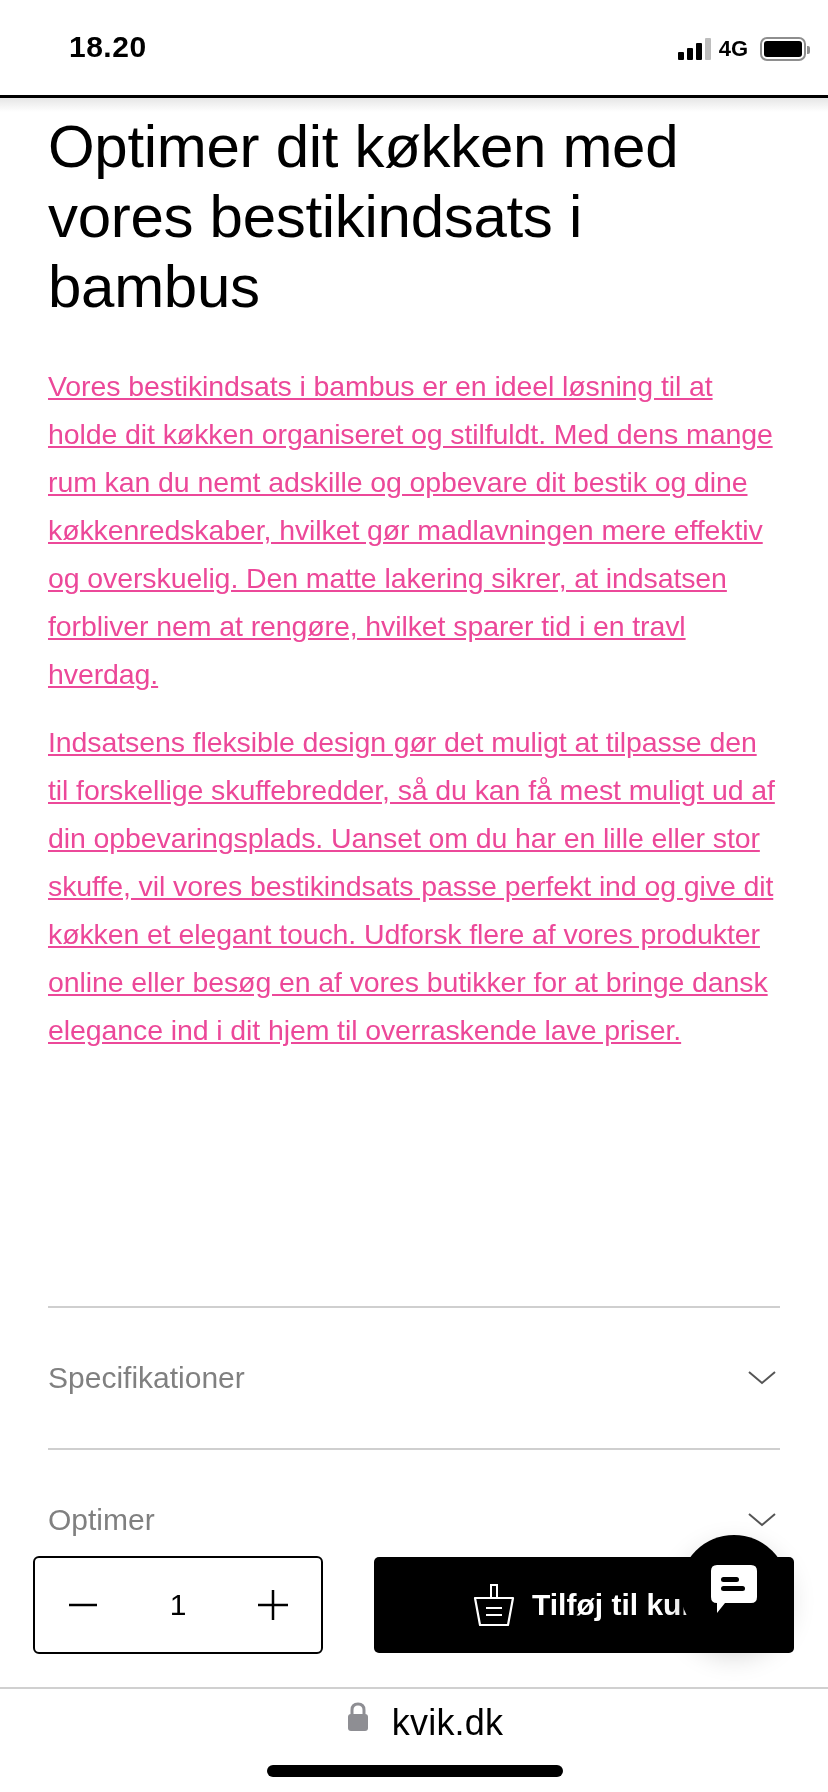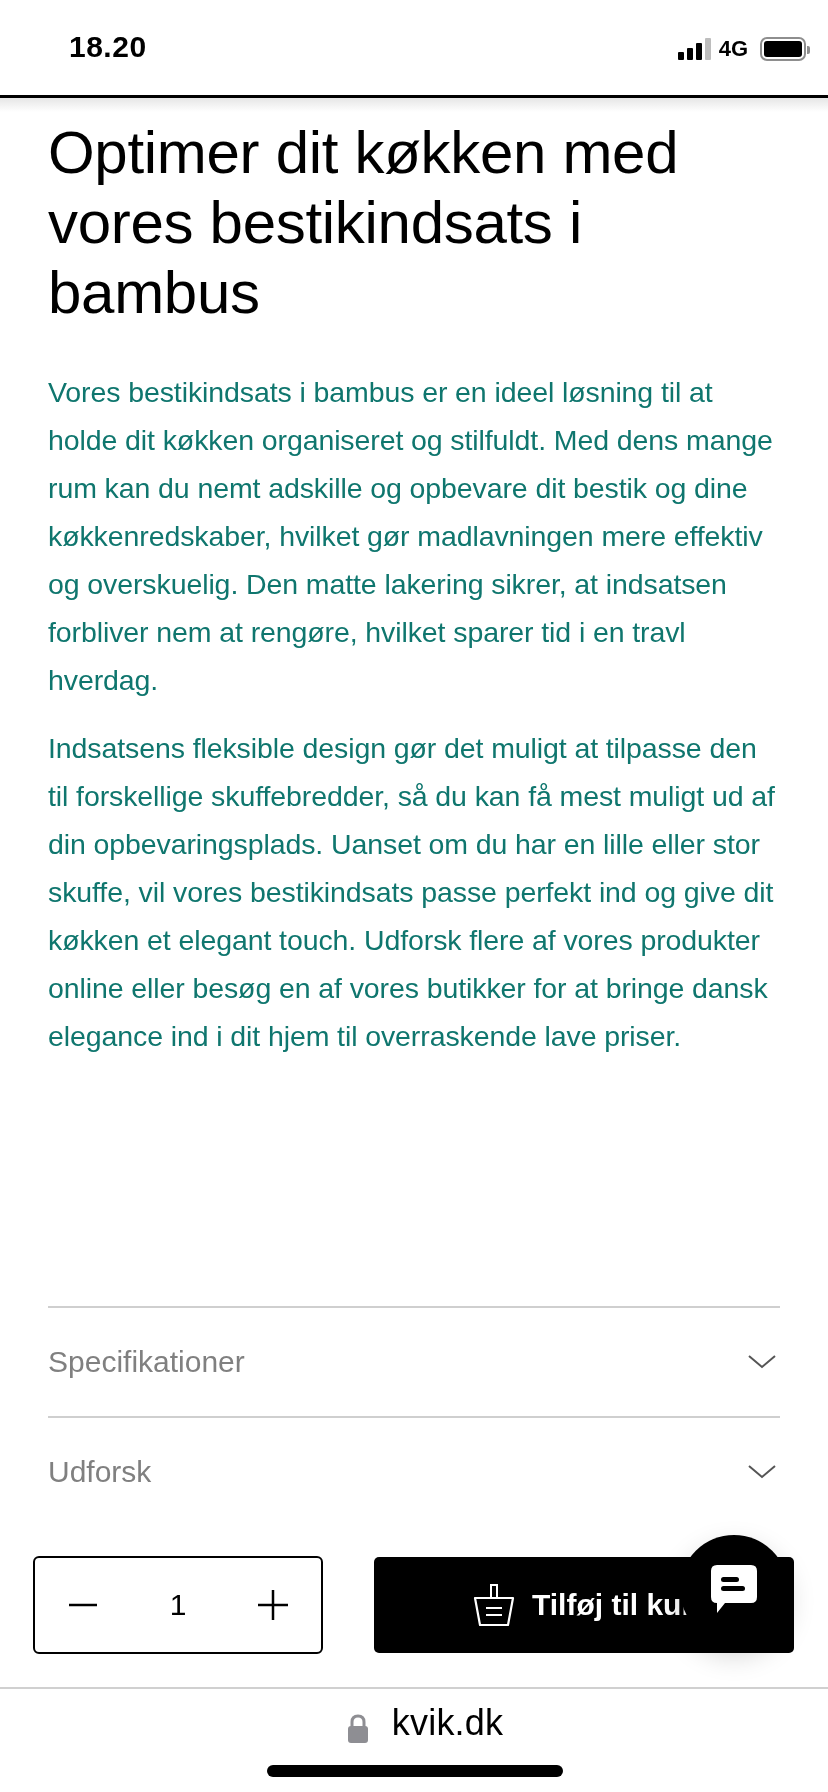--- a/index.html
+++ b/index.html
@@ -13,41 +13,41 @@
   .signal span { width: 6px; background: #000; border-radius: 1px; }
   .signal span.dim { background: #bdbdbd; }
   .net { font-size: 22px; font-weight: 700; }
   .battery { width: 46px; height: 24px; border: 2px solid #8e8e8e; border-radius: 7px; padding: 2px; position: relative; margin-left: 4px; }
   .battery .fill { width: 100%; height: 100%; background: #000; border-radius: 3px; }
   .battery::after { content: ""; position: absolute; right: -6px; top: 7px; width: 3px; height: 8px; background: #8e8e8e; border-radius: 0 2px 2px 0; }
   .status-divider { position: absolute; top: 95px; left: 0; width: 828px; height: 3px; background: #000; }
   .status-shadow { position: absolute; top: 98px; left: 0; width: 828px; height: 14px; background: linear-gradient(#e6e6e6, #ffffff); }
 
   .content { position: absolute; left: 48px; top: 112px; width: 732px; }
-  .title { font-size: 60px; line-height: 70px; font-weight: 400; letter-spacing: -0.3px; margin-top: 6px; }
-  .para { font-size: 28.5px; line-height: 48px; margin-top: 40px; color: #0f766e; letter-spacing: -0.1px; }
+  .title { font-size: 60px; line-height: 70px; font-weight: 400; letter-spacing: -0.3px; }
+  .para { font-size: 28.5px; line-height: 48px; margin-top: 40px; color: #ec4899; letter-spacing: -0.1px; text-decoration: underline; }
   .para + .para { margin-top: 20px; }
 
   .accordion { position: absolute; left: 48px; width: 732px; }
-  .acc-item { border-top: 2px solid #cfcfcf; height: 110px; display: flex; align-items: center; justify-content: space-between; cursor: pointer; gap: 44px; }
+  .acc-item { border-top: 2px solid #cfcfcf; height: 142px; display: flex; align-items: center; justify-content: space-between; cursor: pointer; gap: 44px; }
   .acc-label { font-size: 30px; color: #808080; font-weight: 300; }
   .chev { width: 28px; height: 16px; margin-right: 4px; }
 
   .qty { position: absolute; left: 33px; top: 1556px; width: 290px; height: 98px; border: 2px solid #000; border-radius: 6px; display: flex; align-items: center; justify-content: space-between; padding: 0 30px; }
   .qty-btn { width: 36px; height: 36px; display: flex; align-items: center; justify-content: center; cursor: pointer; }
   .qty-val { font-size: 30px; }
 
   .add-btn { position: absolute; left: 374px; top: 1557px; width: 420px; height: 96px; background: #000; border-radius: 5px; color: #fff; display: flex; align-items: center; padding-left: 96px; overflow: hidden; cursor: pointer; }
   .add-btn .cart { width: 48px; height: 48px; margin-right: 14px; }
   .add-label { font-size: 30px; font-weight: 700; white-space: nowrap; }
 
   .chat-fab { position: absolute; left: 680px; top: 1535px; width: 108px; height: 108px; border-radius: 54px; background: #000; box-shadow: 0 12px 28px rgba(0,0,0,0.18); display: flex; align-items: center; justify-content: center; cursor: pointer; }
 
   .bottom-divider { position: absolute; top: 1687px; left: 0; width: 828px; height: 2px; background: #d0d0d0; }
-  .url-bar { position: absolute; top: 1702px; left: 0; width: 828px; display: flex; justify-content: center; align-items: flex-end; gap: 24px; padding-left: 23px; }
+  .url-bar { position: absolute; top: 1702px; left: 0; width: 828px; display: flex; justify-content: center; align-items: flex-start; gap: 24px; padding-left: 23px; }
   .url-text { font-size: 36px; font-weight: 400; letter-spacing: 0.2px; }
   .home-indicator { position: absolute; left: 267px; top: 1765px; width: 296px; height: 12px; border-radius: 6px; background: #000; }
 </style>
 </head>
 <body>
 
 <div class="status-bar">
   <div class="status-time">18.20</div>
   <div class="status-right">
     <div class="signal">
@@ -72,21 +72,21 @@
 </div>
 
 <div class="accordion" style="top:1306px;">
   <div class="acc-item">
     <span class="acc-label">Specifikationer</span>
     <svg class="chev" viewBox="0 0 28 16">
         <polyline points="1,2 14,13 27,2" fill="none" stroke="#555" stroke-width="2"></polyline>
       </svg>
   </div>
   <div class="acc-item">
-    <span class="acc-label">Udforsk</span>
+    <span class="acc-label">Optimer</span>
     <svg class="chev" viewBox="0 0 28 16">
         <polyline points="1,2 14,13 27,2" fill="none" stroke="#555" stroke-width="2"></polyline>
       </svg>
   </div>
 </div>
 
 <div class="qty">
   <div class="qty-btn">
     <svg width="30" height="30" viewBox="0 0 30 30">
         <line x1="1" y1="15" x2="29" y2="15" stroke="#000" stroke-width="2.5"></line>

